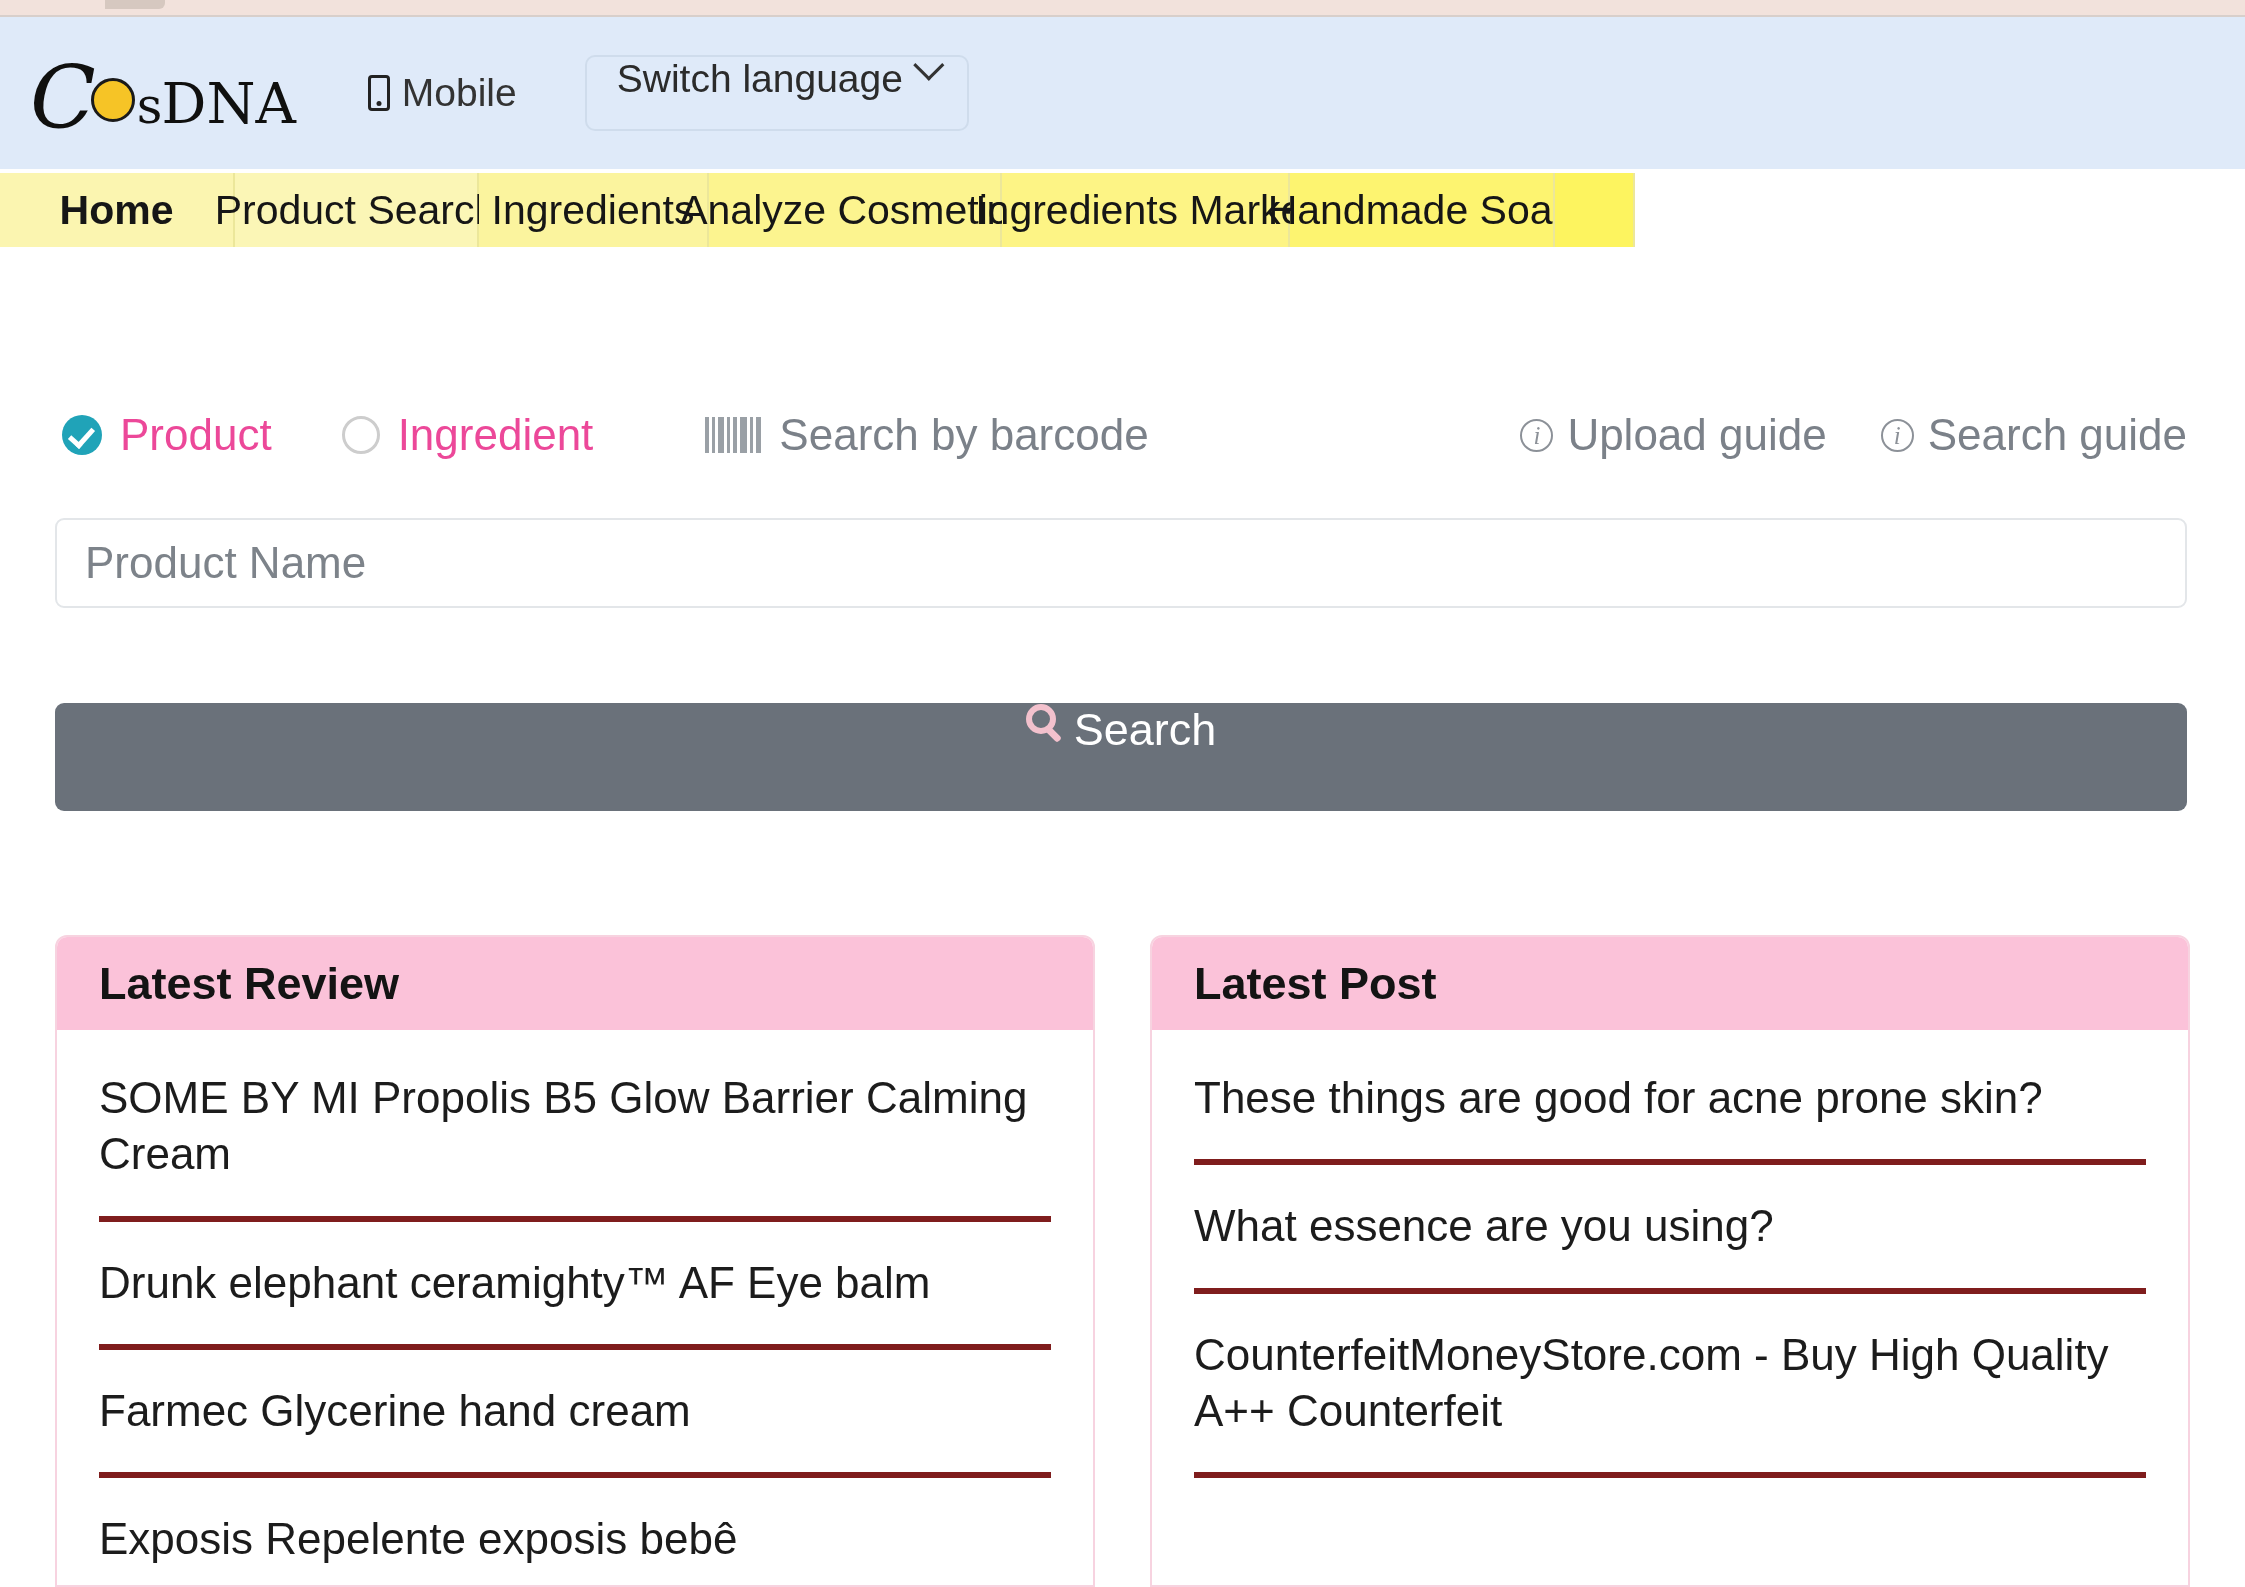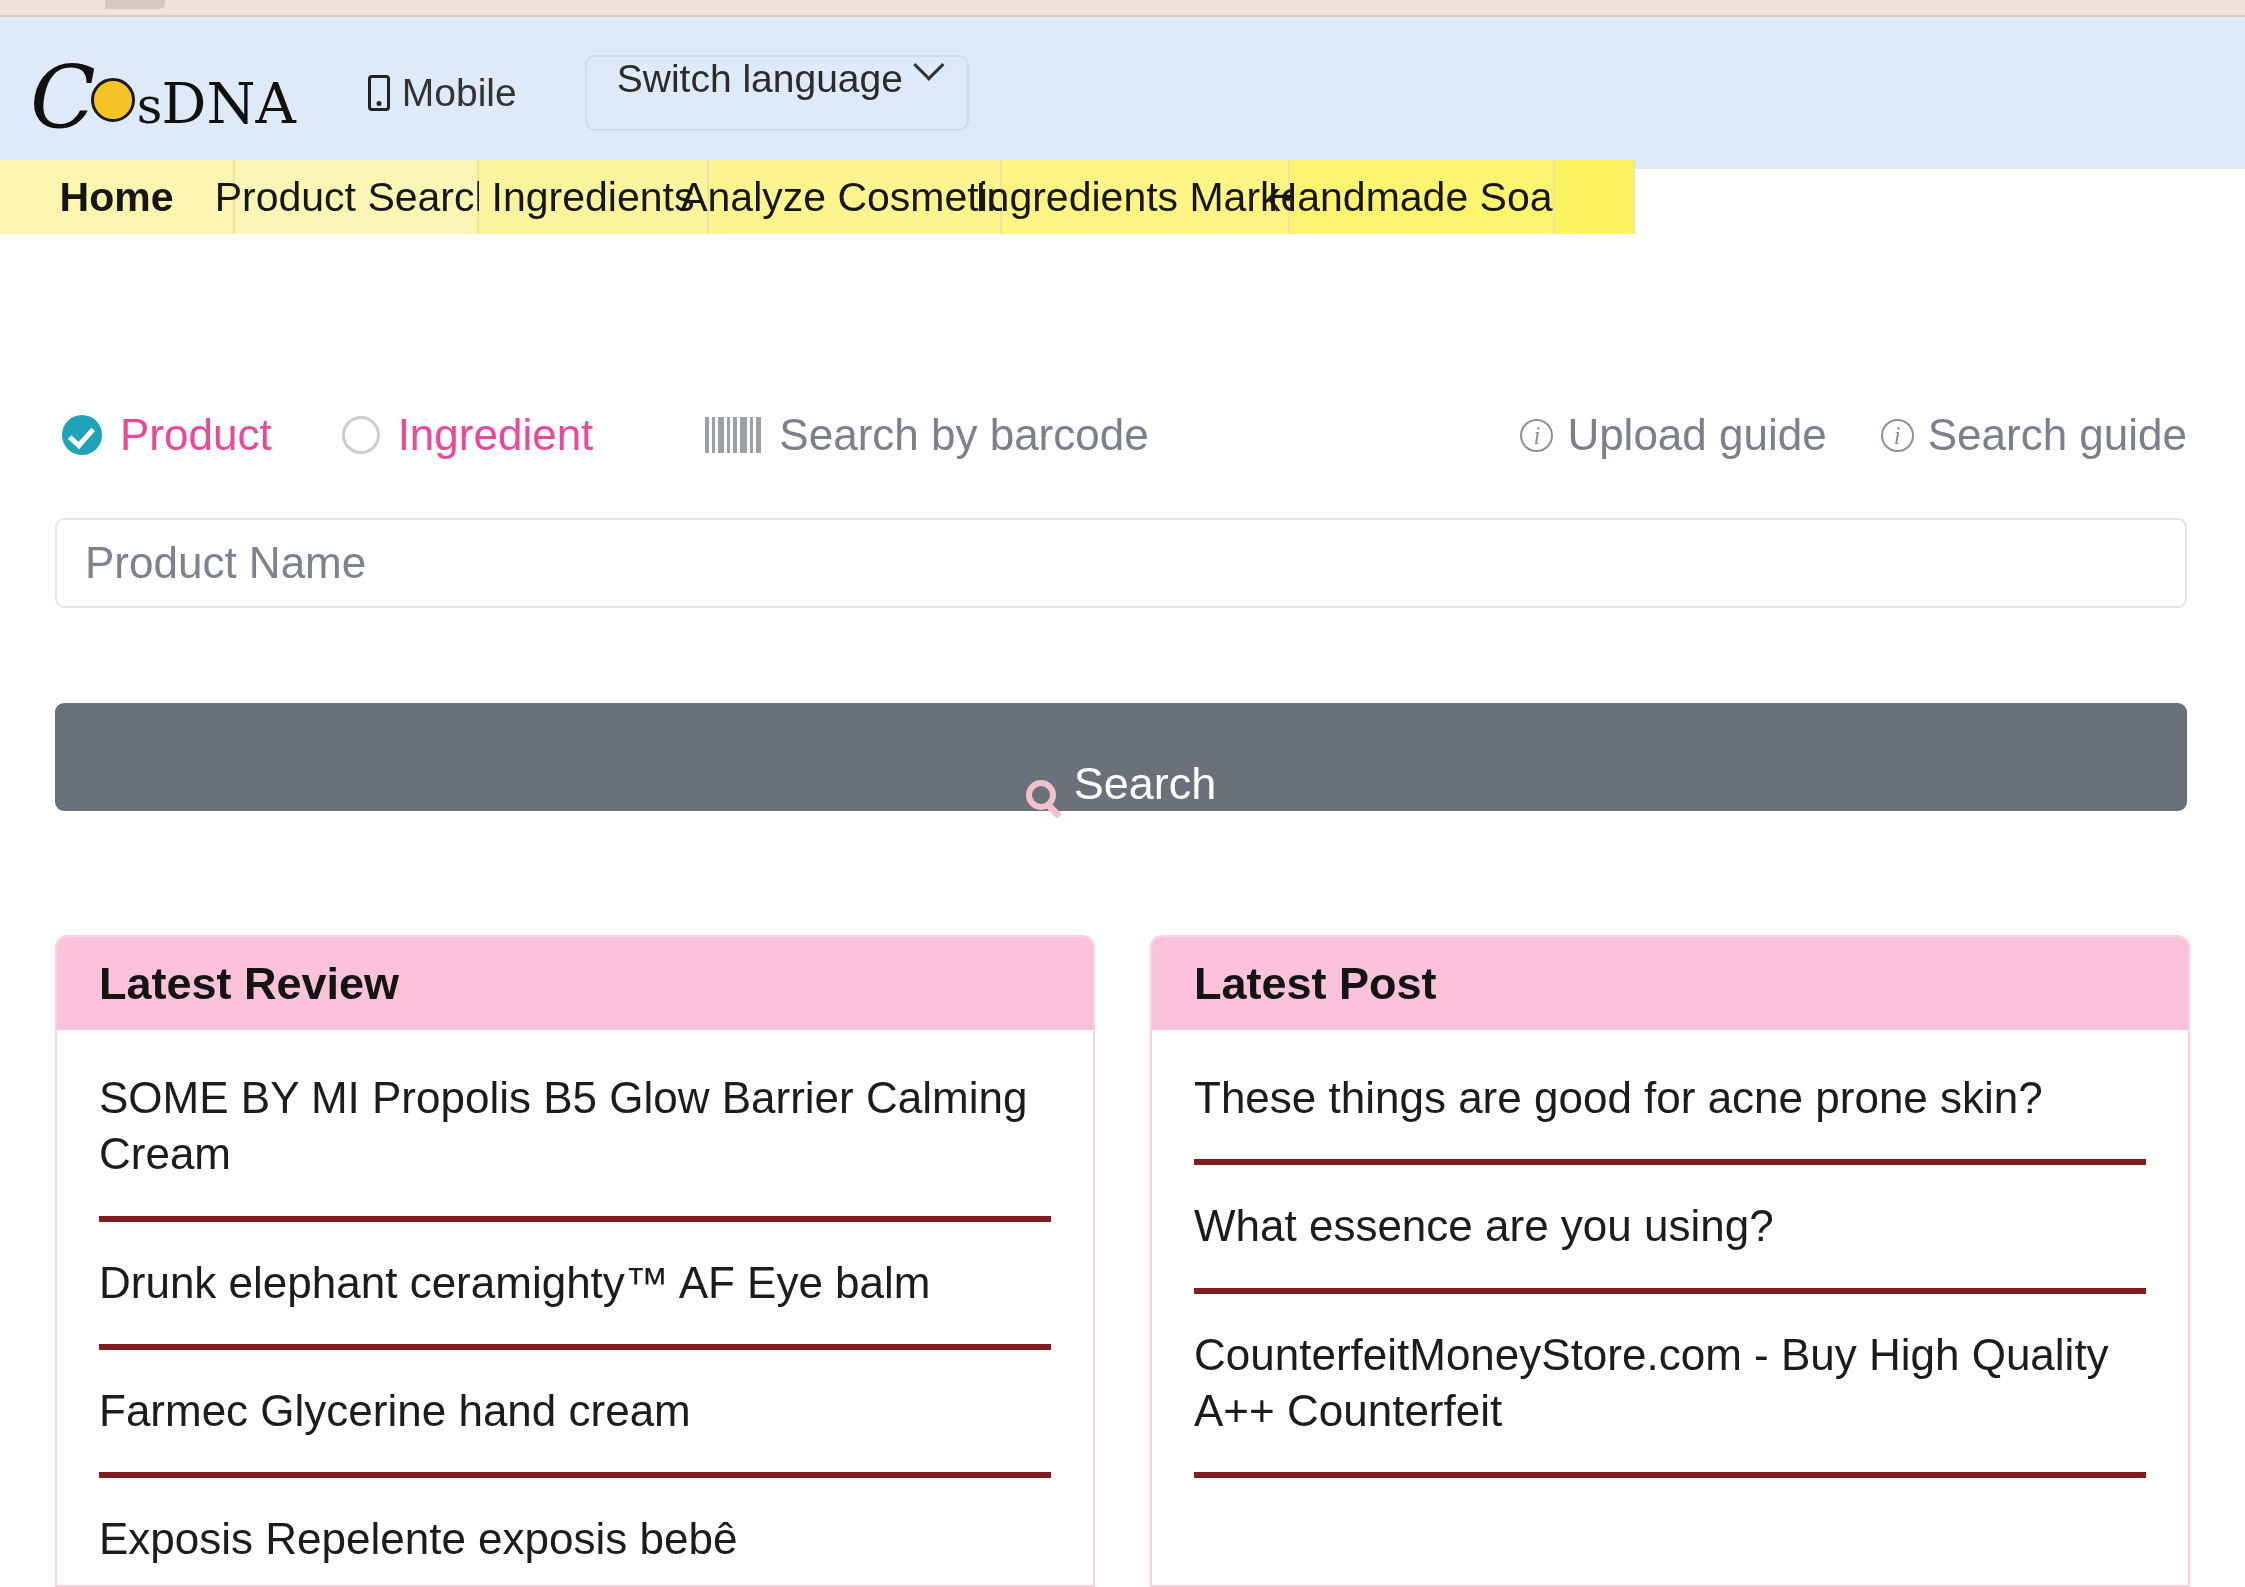--- a/index.html
+++ b/index.html
@@ -137,21 +137,21 @@
     width: 19px;
     height: 19px;
     border-right: 3px solid #333;
     border-bottom: 3px solid #333;
     transform: rotate(45deg) translateY(-4px);
   }
 
   
   .nav {
     position: absolute;
-    top: 160px; left: 0;
+    top: 173px; left: 0;
     width: 2245px;
     height: 74px;
     display: flex;
     align-items: stretch;
   }
   .nav-item {
     display: flex;
     align-items: center;
     justify-content: center;
     font-size: 41px;
@@ -269,21 +269,21 @@
     top: 703px; left: 55px;
     width: 2132px;
     height: 108px;
     background: #6a717a;
     border: none;
     border-radius: 9px;
     color: #ffffff;
     font-size: 45px;
     font-family: "Liberation Sans", sans-serif;
     display: flex;
-    align-items: flex-end;
+    align-items: flex-start;
     justify-content: center;
     gap: 18px;
     cursor: pointer;
   }
   .mag {
     position: relative;
     width: 30px; height: 30px;
     border: 6px solid #f3c1cd;
     border-radius: 50%;
     flex: none;

